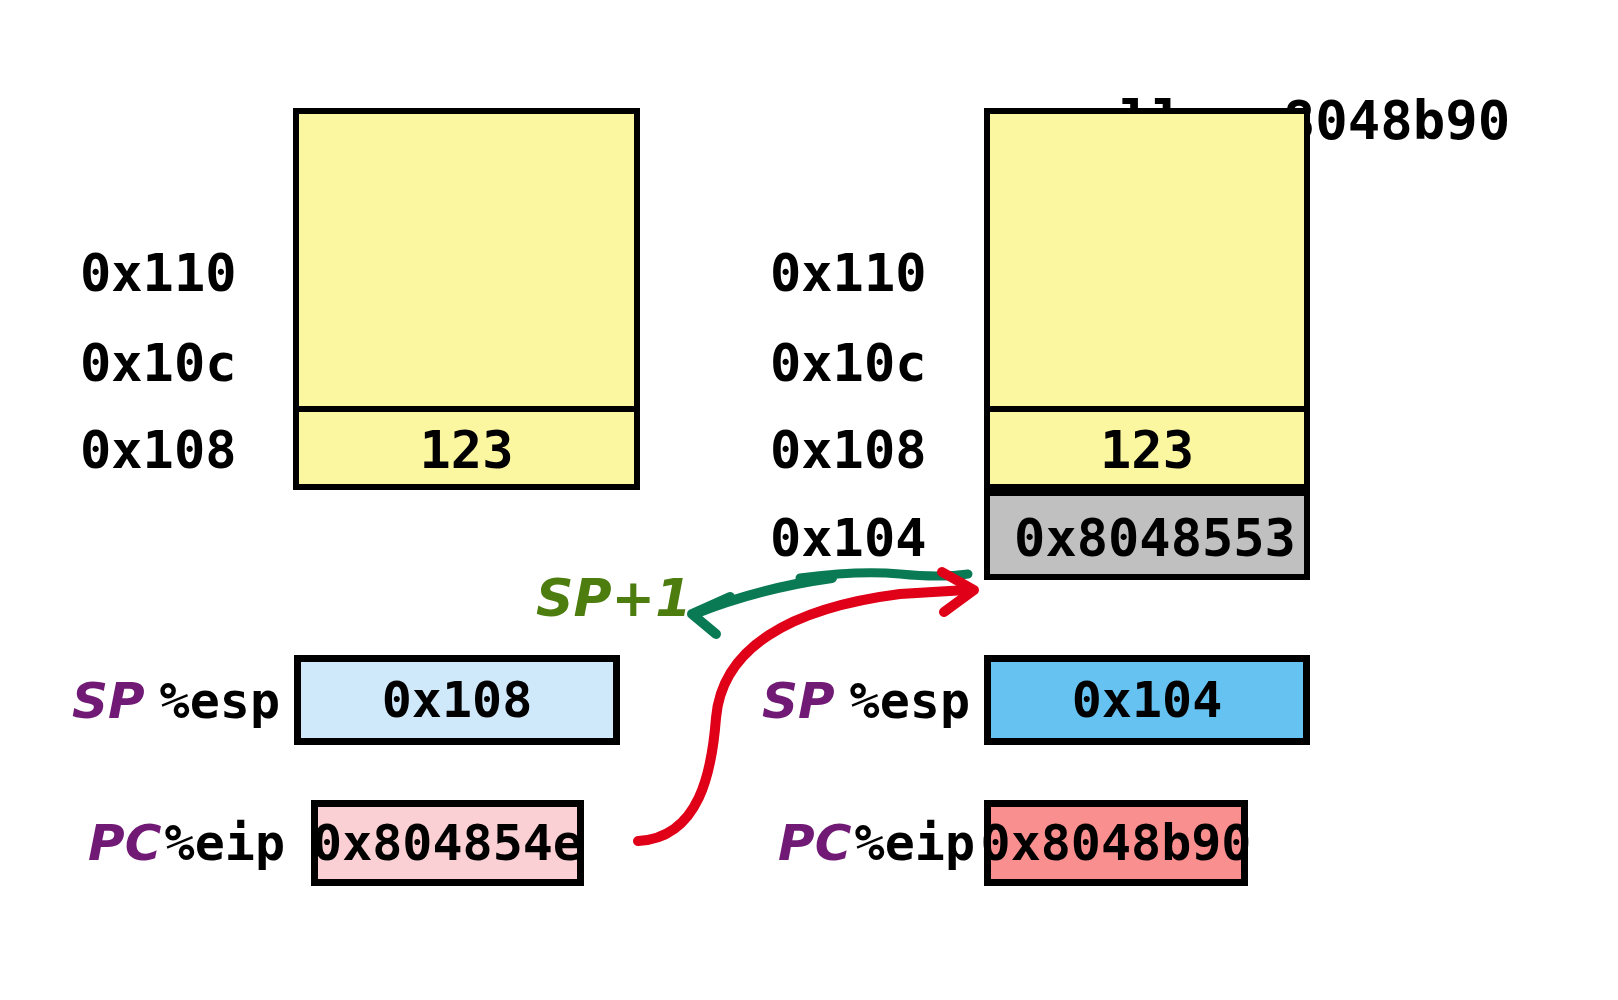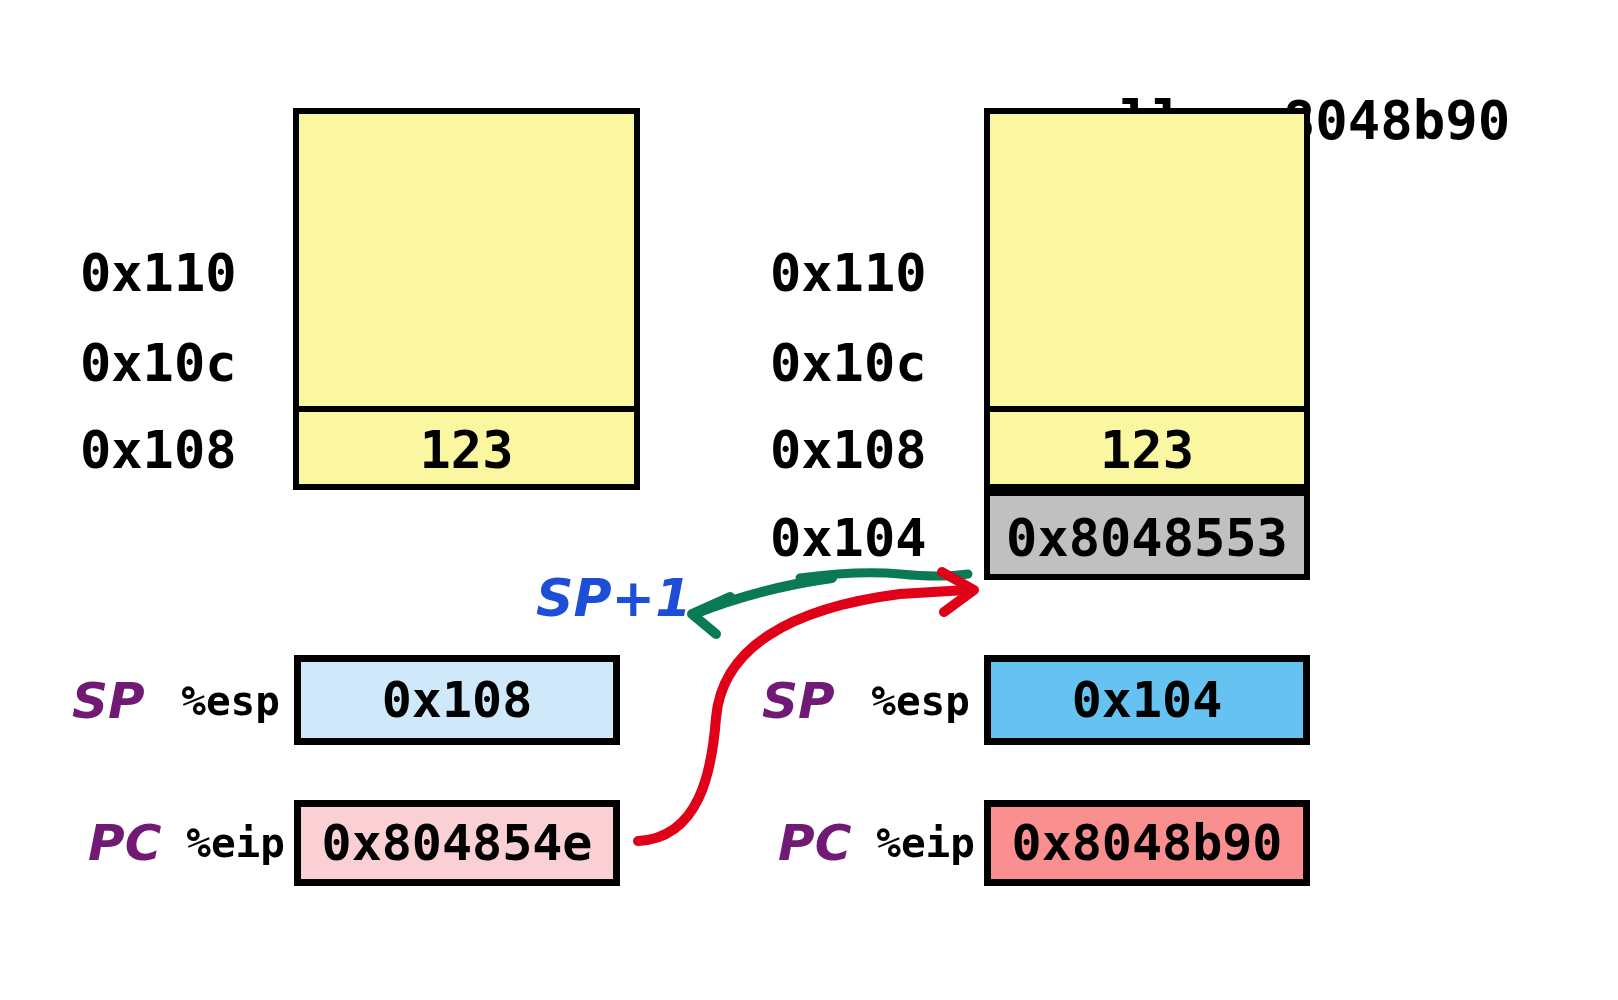--- a/index.html
+++ b/index.html
@@ -44,21 +44,21 @@
     text-align: left;
   }
 
   .cellval {
     font-size: 52px;
     line-height: 52px;
     text-align: center;
   }
 
   .reglabel {
-    font-size: 41px;
+    font-size: 50px;
     line-height: 50px;
     text-align: right;
   }
 
   .regval {
     font-size: 50px;
     line-height: 50px;
     text-align: center;
   }
 
@@ -96,21 +96,21 @@
     font-weight: bold;
     font-style: italic;
     white-space: pre;
   }
   .hand-red {
     color: #701a75;
     font-size: 50px;
     line-height: 50px;
   }
   .hand-green {
-    color: #1d4ed8;
+    color: #4d7c0f;
     font-size: 52px;
     line-height: 52px;
     font-style: italic;
   }
 
   svg.overlay {
     position: absolute;
     left: 0; top: 0;
     width: 1618px;
     height: 1000px;
@@ -138,43 +138,43 @@
   <div class="stackbox" style="left:984px; top:108px; width:326px; height:382px;"></div>
   <div class="stack-divider" style="left:984px; top:406px; width:326px; height:6px;"></div>
   <div class="cell-gray" style="left:984px; top:490px; width:326px; height:90px;"></div>
 
   <div class="abs mono addr" style="left:770px; top:247px; width:190px;">0x110</div>
   <div class="abs mono addr" style="left:770px; top:337px; width:190px;">0x10c</div>
   <div class="abs mono addr" style="left:770px; top:424px; width:190px;">0x108</div>
   <div class="abs mono addr" style="left:770px; top:512px; width:190px;">0x104</div>
 
   <div class="abs mono cellval" style="left:990px; top:424px; width:314px;">123</div>
-  <div class="abs mono cellval" style="left:990px; top:512px; width:314px;">0x8048553</div>
+  <div class="abs mono cellval" style="left:990px; top:512px; width:314px;padding-left:8px;">0x8048553</div>
 
   <div class="abs hand hand-red" style="left:72px; top:676px;">SP</div>
   <div class="abs mono reglabel" style="left:130px; top:676px; width:150px;">%esp</div>
   <div class="regbox" style="left:294px; top:655px; width:326px; height:90px; background:#cfe8fa;">
     <span class="mono regval">0x108</span>
   </div>
 
   <div class="abs hand hand-red" style="left:88px; top:818px;">PC</div>
   <div class="abs mono reglabel" style="left:140px; top:818px; width:145px;">%eip</div>
-  <div class="regbox" style="left:294px; top:800px; width:326px; height:86px; background:#fad0d4;">
+  <div class="regbox" style="left:311px; top:800px; width:273px; height:86px; background:#fad0d4;">
     <span class="mono regval">0x804854e</span>
   </div>
 
   <div class="abs hand hand-red" style="left:762px; top:676px;">SP</div>
   <div class="abs mono reglabel" style="left:820px; top:676px; width:150px;">%esp</div>
   <div class="regbox" style="left:984px; top:655px; width:326px; height:90px; background:#66c2f0;">
     <span class="mono regval">0x104</span>
   </div>
 
   <div class="abs hand hand-red" style="left:778px; top:818px;">PC</div>
   <div class="abs mono reglabel" style="left:830px; top:818px; width:145px;">%eip</div>
-  <div class="regbox" style="left:984px; top:800px; width:326px; height:86px; background:#fa8f8f;">
+  <div class="regbox" style="left:984px; top:800px; width:264px; height:86px; background:#fa8f8f;">
     <span class="mono regval">0x8048b90</span>
   </div>
 
   <div class="abs hand hand-green" style="left:536px; top:572px;">SP+1</div>
 
   <svg class="overlay" viewBox="0 0 1618 1000">
 
     <path d="M 800 578 Q 860 570 900 574 Q 940 578 968 574" stroke="#0a7a55" stroke-width="9" fill="none" stroke-linecap="round"></path>
 
     <path d="M 832 578 Q 760 588 694 614" stroke="#0a7a55" stroke-width="10" fill="none" stroke-linecap="round"></path>

